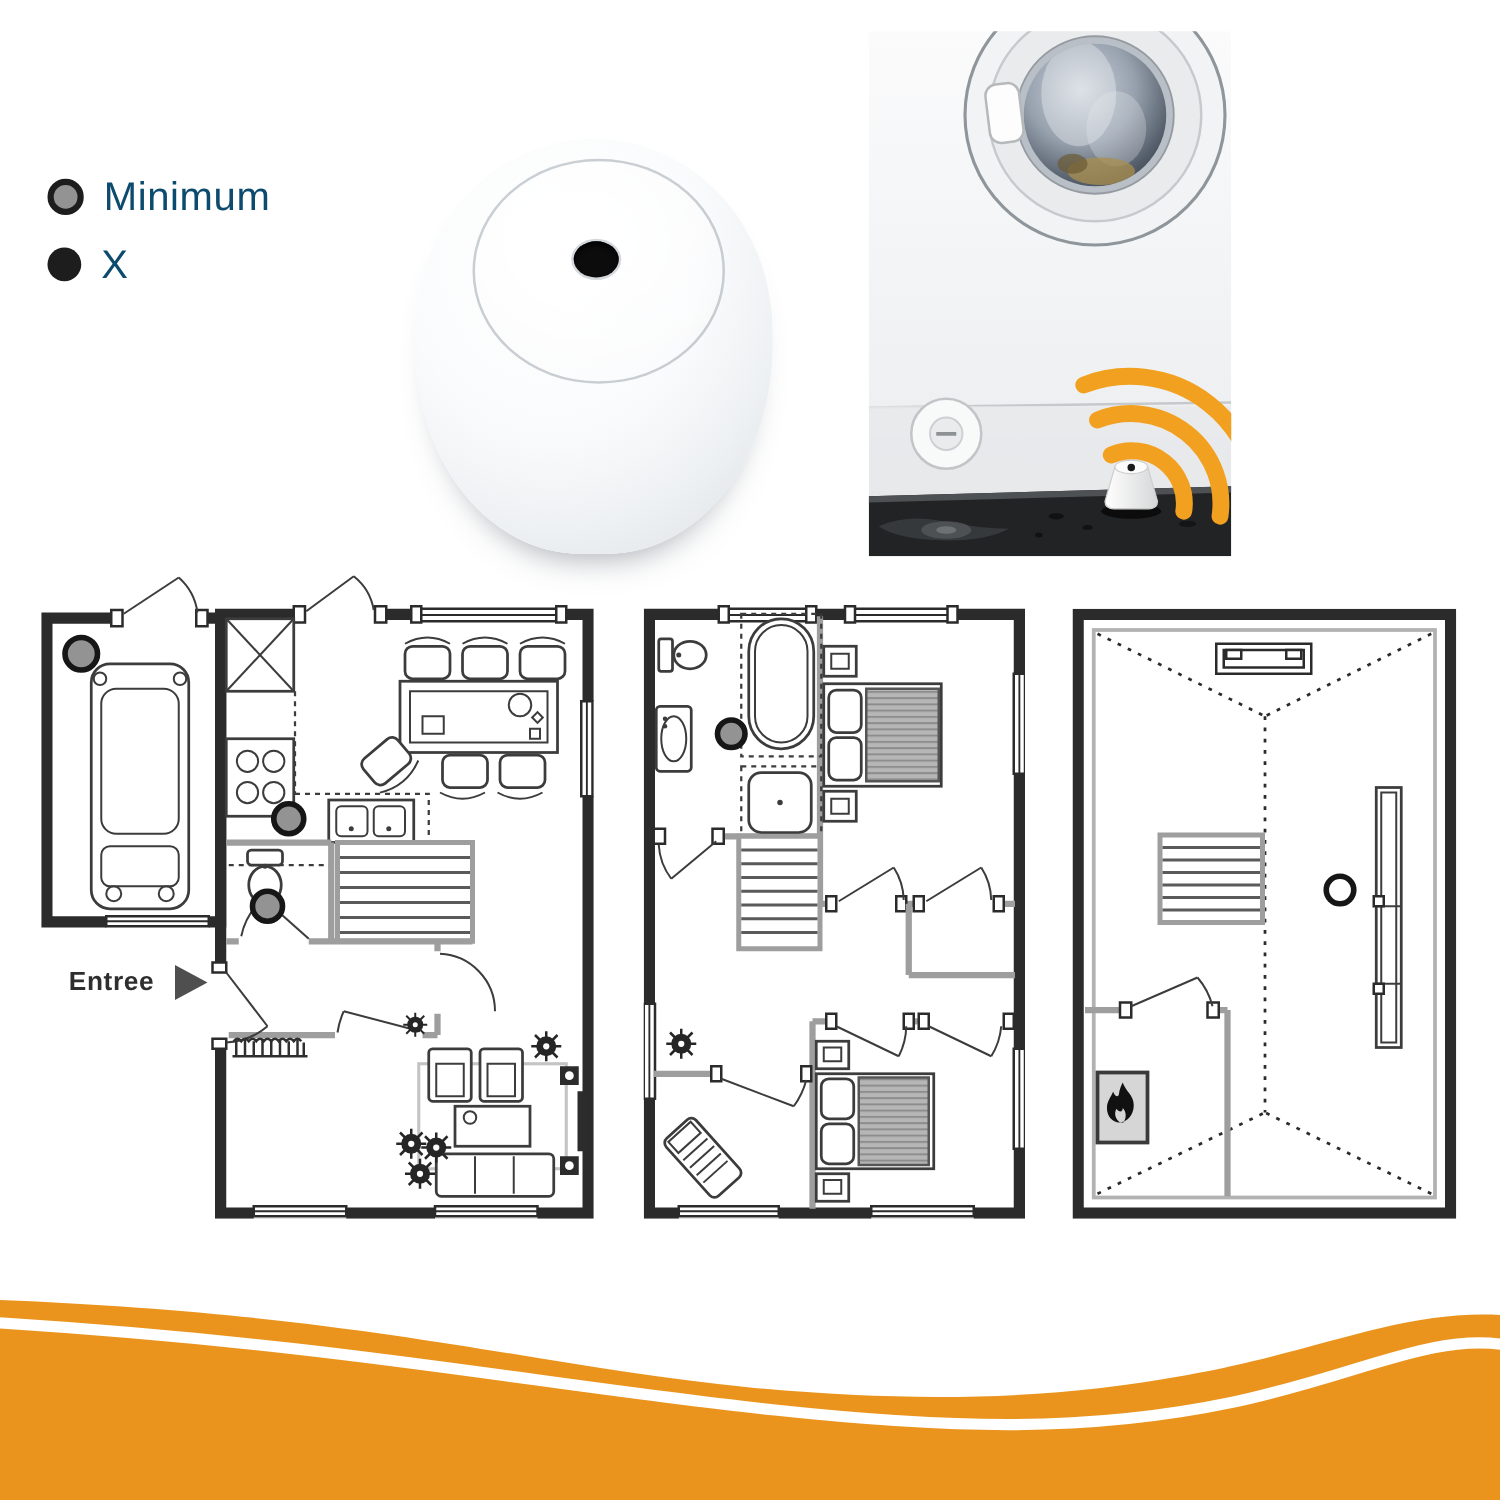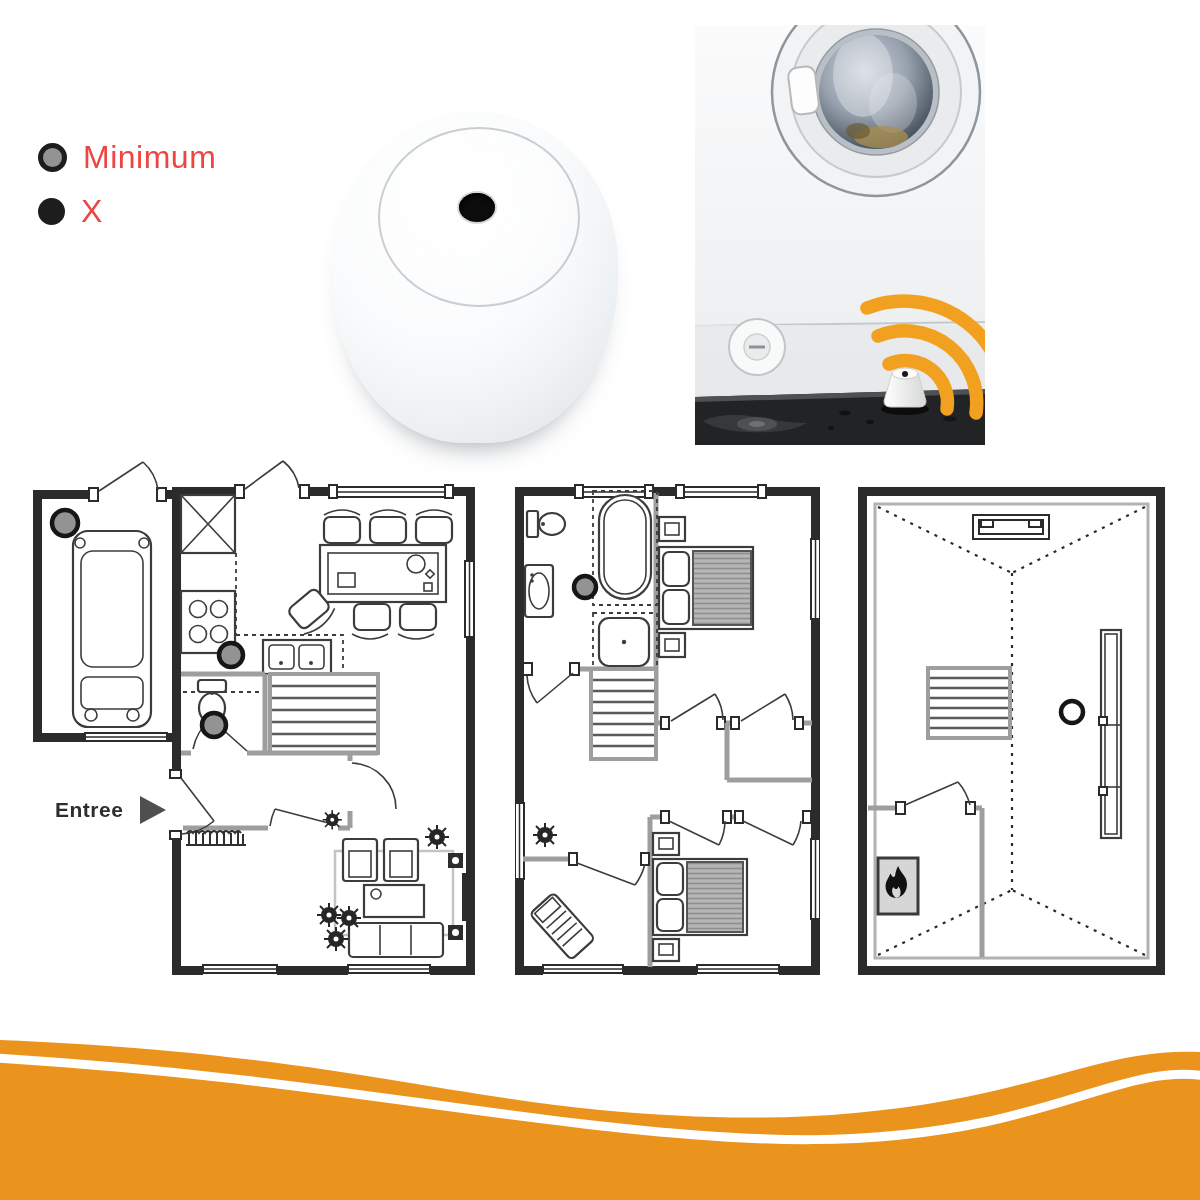--- a/index.html
+++ b/index.html
@@ -14,21 +14,21 @@
   body{font-family:"Liberation Sans",sans-serif;}
   .canvas{position:relative;width:1200px;height:1200px;background:#fff;overflow:hidden;}
 
   
   .legend{position:absolute;left:38px;top:130px;}
   .legend-row{display:flex;align-items:center;gap:16px;height:54px;}
   .dot{border-radius:50%;box-sizing:border-box;flex:0 0 auto;}
   .dot.minimum{width:29px;height:29px;border:5px solid #1d1d1d;background:var(--marker-gray);}
   .dot.extra{width:26px;height:26px;border:5px solid #1d1d1d;background:#fff;}
   .dot.x{width:27px;height:27px;background:var(--marker-black);}
-  .legend-label{font-size:32px;color:#ef4444;letter-spacing:.5px;}
+  .legend-label{font-size:32px;color:#0c4a6e;letter-spacing:.5px;}
 
   
   .dome{position:absolute;left:330px;top:105px;width:295px;height:345px;}
   .dome .body{position:absolute;left:2px;top:6px;width:286px;height:332px;
     border-radius:52% 52% 48% 48%/48% 48% 52% 52%;
     background:radial-gradient(120% 120% at 38% 28%,#ffffff 0%,#fafbfc 35%,#eef1f3 55%,#dde2e6 75%,#cad1d6 92%,#bfc6cc 100%);
     box-shadow:0 20px 24px -16px rgba(90,100,110,.5);}
   .dome .face{position:absolute;left:48px;top:22px;width:198px;height:176px;border-radius:50%;
     border:2px solid rgba(150,160,168,.5);
     background:radial-gradient(100% 100% at 45% 35%,rgba(255,255,255,.95),rgba(255,255,255,0) 72%);}
@@ -37,21 +37,21 @@
 
   
   .machine{position:absolute;left:695px;top:25px;width:290px;height:420px;}
   .plan{position:absolute;}
   .plan1{left:33px;top:455px;width:442px;height:520px;}
   .plan2{left:515px;top:455px;width:305px;height:520px;}
   .plan3{left:858px;top:487px;width:307px;height:488px;}
   .wave{position:absolute;left:0;top:1000px;width:1200px;height:200px;}
 
   
-  .entree{position:absolute;left:55px;top:796px;display:flex;align-items:center;gap:17px;}
+  .entree{position:absolute;left:55px;top:772px;display:flex;align-items:center;gap:17px;}
   .entree-label{font-size:21px;font-weight:bold;color:#2e2e2e;letter-spacing:.5px;}
   .entree-arrow{width:0;height:0;border-left:26px solid #4f4f4f;border-top:14px solid transparent;border-bottom:14px solid transparent;}
 
   
   .wall{fill:none;stroke:var(--wall-dark);stroke-width:9;}
   .gwall{fill:none;stroke:var(--wall-gray);stroke-width:5;}
   .furn{fill:#fff;stroke:#3c3c3c;stroke-width:2.2;}
   .thin{fill:none;stroke:#3c3c3c;stroke-width:1.6;}
   .dashedl{fill:none;stroke:#3c3c3c;stroke-width:1.8;stroke-dasharray:4 4;}
   .roofdash{fill:none;stroke:#2b2b2b;stroke-width:2.2;stroke-dasharray:3 6;}

